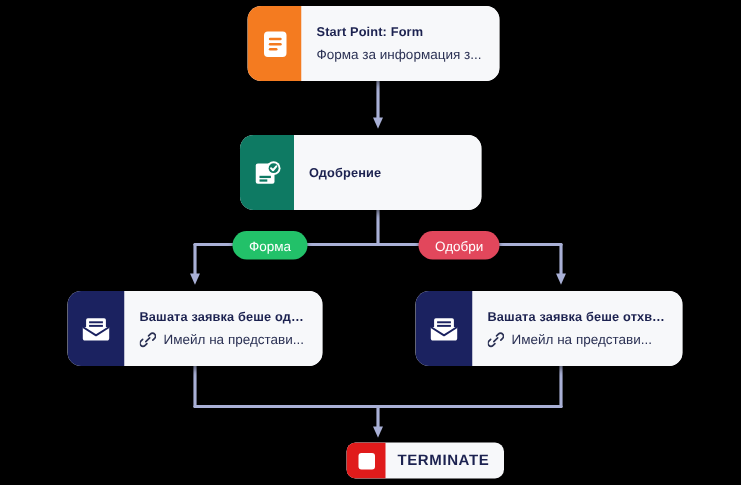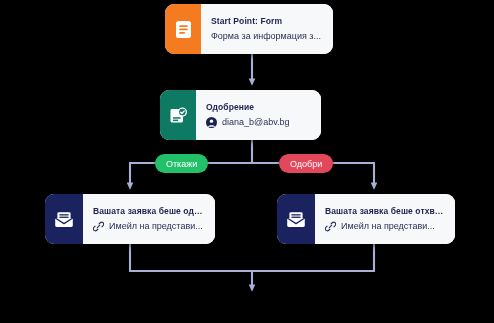--- a/index.html
+++ b/index.html
@@ -203,35 +203,25 @@
         <rect x="1.5" y="3" width="12.5" height="13.5" rx="1.4" fill="#ffffff"></rect>
         <rect x="4" y="11.2" width="7.6" height="1.5" fill="#0e7a63"></rect>
         <rect x="4" y="13.6" width="5.2" height="1.5" fill="#0e7a63"></rect>
         <circle cx="13.4" cy="6.1" r="4.6" fill="#ffffff"></circle>
         <circle cx="13.4" cy="6.1" r="3.3" fill="#0e7a63"></circle>
         <path d="M11.7,6.2 L13.0,7.5 L15.2,4.9" fill="none" stroke="#ffffff" stroke-width="1.35" stroke-linecap="round" stroke-linejoin="round"></path>
       </svg>
     </div>
     <div class="body">
       <div class="title">Одобрение</div>
-      <div class="sub">
-        <span class="sub-icon">
-          <svg width="11" height="11" viewBox="0 0 12 12">
-            <circle cx="6" cy="6" r="6" fill="#1c2250"></circle>
-            <circle cx="6" cy="4.5" r="1.9" fill="#ffffff"></circle>
-            <path d="M1.9,10.6 C2.6,8.4 9.4,8.4 10.1,10.6 Z" fill="#ffffff"></path>
-          </svg>
-        </span>
-        <span class="sub-text">diana_b@abv.bg</span>
-      </div>
     </div>
   </div>
 
   <div class="pill" id="pill-approve">
-    <span>Откажи</span>
+    <span>Форма</span>
   </div>
   <div class="pill" id="pill-reject">
     <span>Одобри</span>
   </div>
 
   <div class="node" id="node-approved">
     <div class="icon-bar">
       <svg width="20" height="17" viewBox="0 0 20 17">
         <rect x="3.4" y="1.2" width="13.2" height="8.6" rx="1.2" fill="#ffffff"></rect>
         <rect x="5.4" y="3.2" width="9.2" height="1.3" fill="#1b2260"></rect>
@@ -273,14 +263,20 @@
             <path d="M4.6,7.4 L7.4,4.6" stroke="#2b3154" stroke-width="1.2" stroke-linecap="round" fill="none"></path>
             <path d="M6.6,3.2 L7.9,1.9 C8.8,1.0 10.2,1.0 11.0,1.9 C11.9,2.7 11.9,4.1 11.0,5.0 L9.7,6.3" stroke="#2b3154" stroke-width="1.2" stroke-linecap="round" fill="none"></path>
             <path d="M5.4,8.8 L4.1,10.1 C3.2,11.0 1.8,11.0 1.0,10.1 C0.1,9.3 0.1,7.9 1.0,7.0 L2.3,5.7" stroke="#2b3154" stroke-width="1.2" stroke-linecap="round" fill="none"></path>
           </svg>
         </span>
         <span class="sub-text">Имейл на представи...</span>
       </div>
     </div>
   </div>
 
+  <div id="node-terminate">
+    <div class="icon-bar">
+      <span class="term-square"></span>
+    </div>
+    <div class="term-label">TERMINATE</div>
+  </div>
 
 </div>
 
 </body></html>

